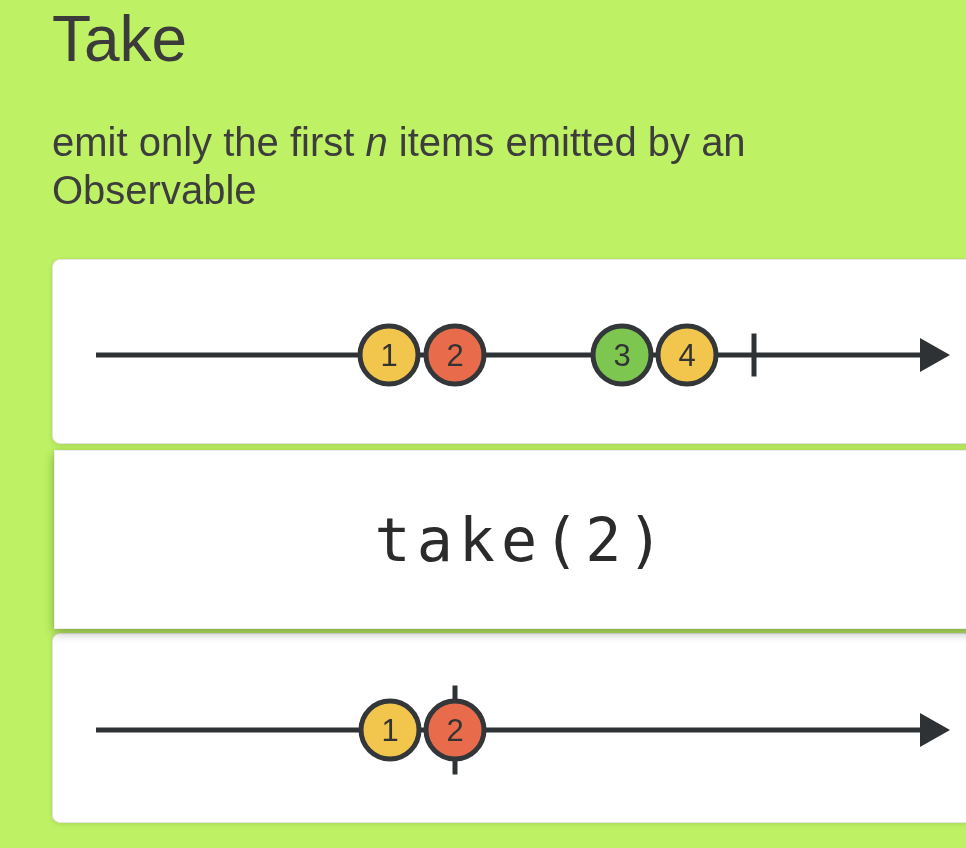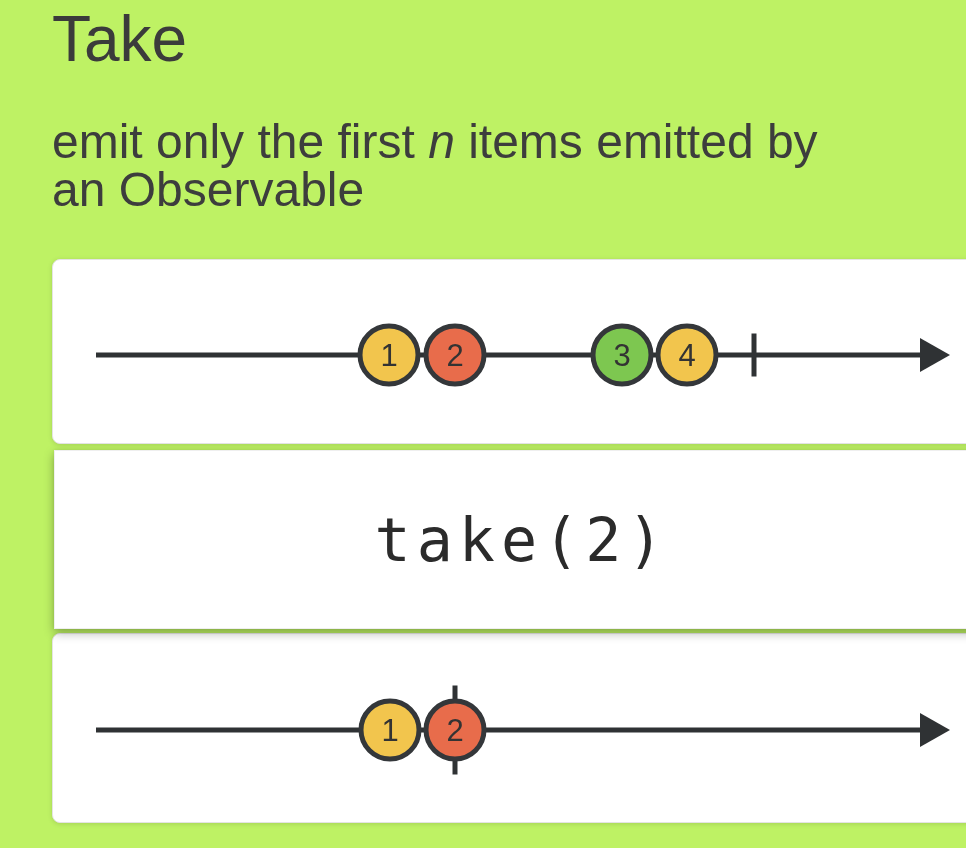--- a/index.html
+++ b/index.html
@@ -23,21 +23,21 @@
     font-size: 64px;
     font-weight: 400;
     line-height: 74px;
     color: #3b3b3b;
     letter-spacing: 0;
   }
   .page-desc {
     margin: 42px 0 0 0;
     padding-left: 10px;
     max-width: 810px;
-    font-size: 48px;
+    font-size: 40px;
     font-weight: 400;
     line-height: 48px;
     color: #3d3d3d;
   }
   .page-desc em {
     font-style: italic;
     font-weight: 400;
   }
   .diagram {
     margin-top: 45px;

